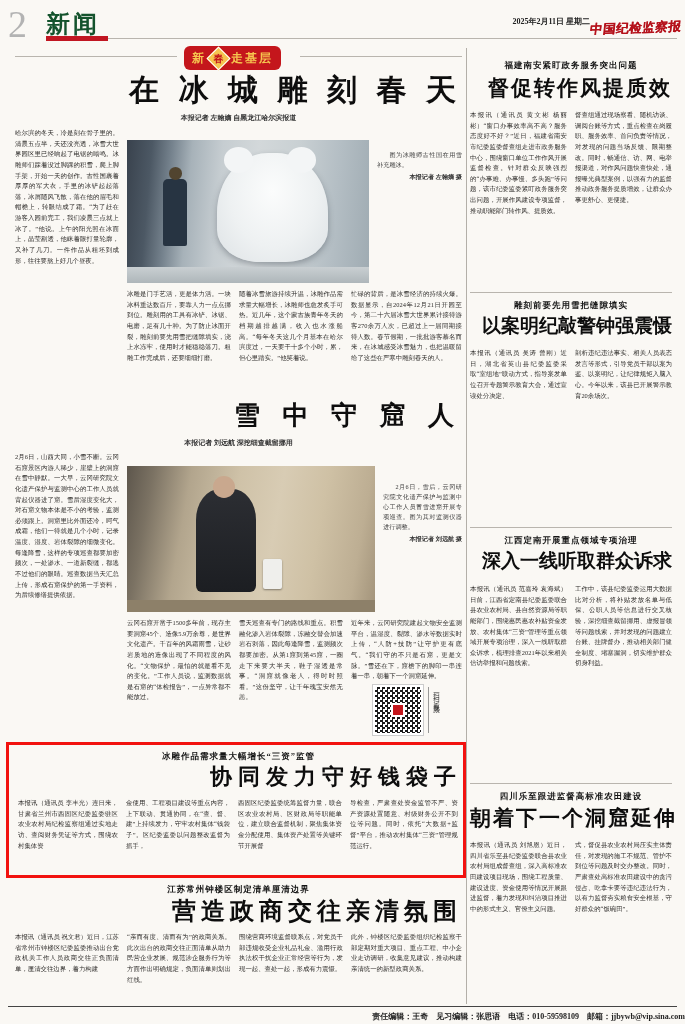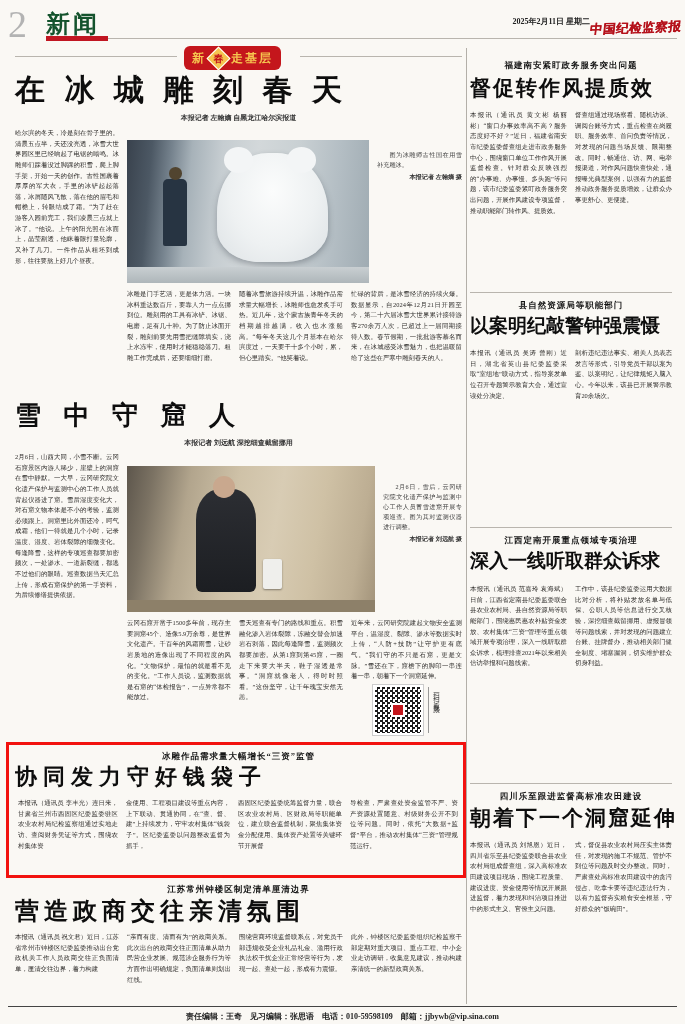--- a/index.html
+++ b/index.html
@@ -1,21 +1,21 @@
 <!DOCTYPE html>
 <html><head>
 <meta charset="utf-8">
 <style>
   html,body{margin:0;padding:0}
   body{width:685px;height:1024px;position:relative;background:#faf8f4;overflow:hidden;
        font-family:"Liberation Serif",serif;}
   .abs{position:absolute;box-sizing:border-box}
   .bt{font:6.4px/1.66 "Liberation Serif",serif;color:#2e2c2a;text-align:justify;overflow:hidden}
   .kicker{font:bold 8.5px "Liberation Serif",serif;text-align:center;color:#151515;letter-spacing:1px;white-space:nowrap}
-  .hl{font-weight:bold;font-family:"Liberation Serif",serif;text-align:left;color:#0d0d0d;white-space:nowrap}
+  .hl{font-weight:bold;font-family:"Liberation Serif",serif;text-align:right;color:#0d0d0d;white-space:nowrap}
   .byline{font:bold 7px "Liberation Serif",serif;text-align:center;color:#333}
   .cap{font:6.2px/1.62 "Liberation Serif",serif;color:#3a3a3a;text-align:justify;overflow:hidden}
   .credit{font:bold 6.2px "Liberation Serif",serif;color:#333;text-align:right;margin-top:3px}
   .rule-h{background:#b9b5ae;height:1px}
   .rule-v{background:#b3afa8;width:1px}
   .photo{overflow:hidden;position:absolute;box-sizing:border-box}
   .photo1{background:linear-gradient(95deg,#39424d 0%,#4c5864 10%,#76838e 18%,#a7b2b9 26%,#c6cdd1 38%,#d3d8da 52%,#c9d0d3 68%,#b4bec4 84%,#9fabb2 100%)}
   .p1-sculpt{position:absolute;left:37%;top:9%;width:46%;height:76%;background:radial-gradient(ellipse at 50% 35%,#fbfcfc 0%,#eef1f2 55%,#dde2e5 100%);border-radius:46% 46% 38% 38%/55% 55% 30% 30%;box-shadow:0 3px 6px rgba(40,50,60,.35)}
   .p1-ear{position:absolute;width:12%;height:18%;background:#f3f5f6;border-radius:50%}
   .p1-person{position:absolute;left:15%;top:27%;width:10%;height:47%;background:#273442;border-radius:5px 5px 2px 2px}
@@ -124,31 +124,31 @@
 <div class="abs bt" style="left:127px;top:932px;width:104px;height:70px">“亲而有度、清而有为”的政商关系。此次出台的政商交往正面清单从助力民营企业发展、规范涉企服务行为等方面作出明确规定，负面清单则划出红线。</div>
 <div class="abs bt" style="left:239px;top:932px;width:104px;height:70px">围绕营商环境监督联系点，对党员干部违规收受企业礼品礼金、滥用行政执法权干扰企业正常经营等行为，发现一起、查处一起，形成有力震慑。</div>
 <div class="abs bt" style="left:351px;top:932px;width:111px;height:70px">此外，钟楼区纪委监委组织纪检监察干部定期对重大项目、重点工程、中小企业走访调研，收集意见建议，推动构建亲清统一的新型政商关系。</div>
 
 <div class="abs kicker" style="left:470px;top:60px;width:202px">福建南安紧盯政务服务突出问题</div>
 <div class="abs hl" style="left:470px;top:74px;width:202px;font-size:21px;letter-spacing:2px">督促转作风提质效</div>
 <div class="abs bt" style="left:470px;top:110px;width:97px;height:178px">本报讯（通讯员 黄文彬 杨丽彬）“窗口办事效率高不高？服务态度好不好？”近日，福建省南安市纪委监委督查组走进市政务服务中心，围绕窗口单位工作作风开展监督检查。针对群众反映强烈的“办事难、办事慢、多头跑”等问题，该市纪委监委紧盯政务服务突出问题，开展作风建设专项监督，推动职能部门转作风、提质效。</div>
 <div class="abs bt" style="left:575px;top:110px;width:97px;height:178px">督查组通过现场察看、随机访谈、调阅台账等方式，重点检查在岗履职、服务效率、首问负责等情况，对发现的问题当场反馈、限期整改。同时，畅通信、访、网、电举报渠道，对作风问题快查快处，通报曝光典型案例，以强有力的监督推动政务服务提质增效，让群众办事更舒心、更便捷。</div>
 <div class="abs rule-h" style="left:470px;top:292px;width:202px"></div>
 
-<div class="abs kicker" style="left:470px;top:300px;width:202px">县自然资源局等职能部门</div>
+<div class="abs kicker" style="left:470px;top:300px;width:202px">雕刻前要先用雪把缝隙填实</div>
 <div class="abs hl" style="left:470px;top:313px;width:202px;font-size:19px;letter-spacing:0px">以案明纪敲警钟强震慑</div>
 <div class="abs bt" style="left:470px;top:348px;width:97px;height:174px">本报讯（通讯员 吴涛 曾刚）近日，湖北省英山县纪委监委采取“室组地”联动方式，指导案发单位召开专题警示教育大会，通过宣读处分决定、</div>
 <div class="abs bt" style="left:575px;top:348px;width:97px;height:174px">剖析违纪违法事实、相关人员表态发言等形式，引导党员干部以案为鉴、以案明纪，让纪律规矩入脑入心。今年以来，该县已开展警示教育20余场次。</div>
 <div class="abs rule-h" style="left:470px;top:527px;width:202px"></div>
 
 <div class="abs kicker" style="left:470px;top:535px;width:202px">江西定南开展重点领域专项治理</div>
 <div class="abs hl" style="left:470px;top:548px;width:202px;font-size:19px;letter-spacing:0px">深入一线听取群众诉求</div>
 <div class="abs bt" style="left:470px;top:584px;width:97px;height:194px">本报讯（通讯员 范嘉玲 袁海斌）日前，江西省定南县纪委监委联合县农业农村局、县自然资源局等职能部门，围绕惠民惠农补贴资金发放、农村集体“三资”管理等重点领域开展专项治理，深入一线听取群众诉求，梳理排查2021年以来相关信访举报和问题线索。</div>
 <div class="abs bt" style="left:575px;top:584px;width:97px;height:194px">工作中，该县纪委监委运用大数据比对分析，将补贴发放名单与低保、公职人员等信息进行交叉核验，深挖细查截留挪用、虚报冒领等问题线索，并对发现的问题建立台账、挂牌督办，推动相关部门健全制度、堵塞漏洞，切实维护群众切身利益。</div>
 <div class="abs rule-h" style="left:470px;top:783px;width:202px"></div>
 
 <div class="abs kicker" style="left:470px;top:791px;width:202px">四川乐至跟进监督高标准农田建设</div>
 <div class="abs hl" style="left:470px;top:804px;width:202px;font-size:21px;letter-spacing:2px">朝着下一个洞窟延伸</div>
 <div class="abs bt" style="left:470px;top:840px;width:97px;height:164px">本报讯（通讯员 刘旭恩）近日，四川省乐至县纪委监委联合县农业农村局组成督查组，深入高标准农田建设项目现场，围绕工程质量、建设进度、资金使用等情况开展跟进监督，着力发现和纠治项目推进中的形式主义、官僚主义问题。</div>
 <div class="abs bt" style="left:575px;top:840px;width:97px;height:164px">式，督促县农业农村局压实主体责任，对发现的施工不规范、管护不到位等问题及时交办整改。同时，严肃查处高标准农田建设中的贪污侵占、吃拿卡要等违纪违法行为，以有力监督夯实粮食安全根基，守好群众的“饭碗田”。</div>
 
 <div class="abs" style="left:8px;top:1006px;width:669px;height:1px;background:#444"></div>
-<div class="abs" style="left:0;top:1011px;width:685px;text-align:center;font:bold 8px 'Liberation Serif',serif;color:#222">责任编辑：王奇　见习编辑：张思语　电话：010-59598109　邮箱：jjbywb@vip.sina.com</div>
+<div class="abs" style="left:0;top:1011px;width:685px;text-align:right;font:bold 8px 'Liberation Serif',serif;color:#222">责任编辑：王奇　见习编辑：张思语　电话：010-59598109　邮箱：jjbywb@vip.sina.com</div>
 
 </body></html>

